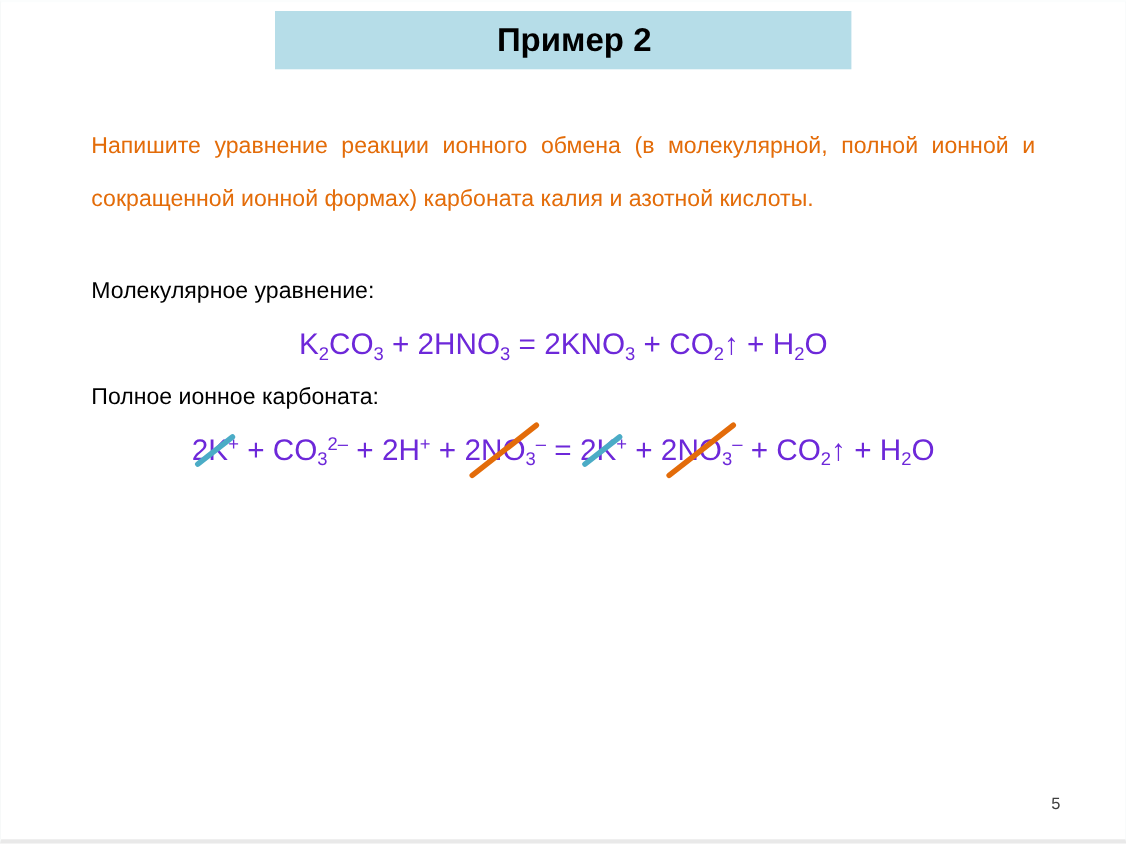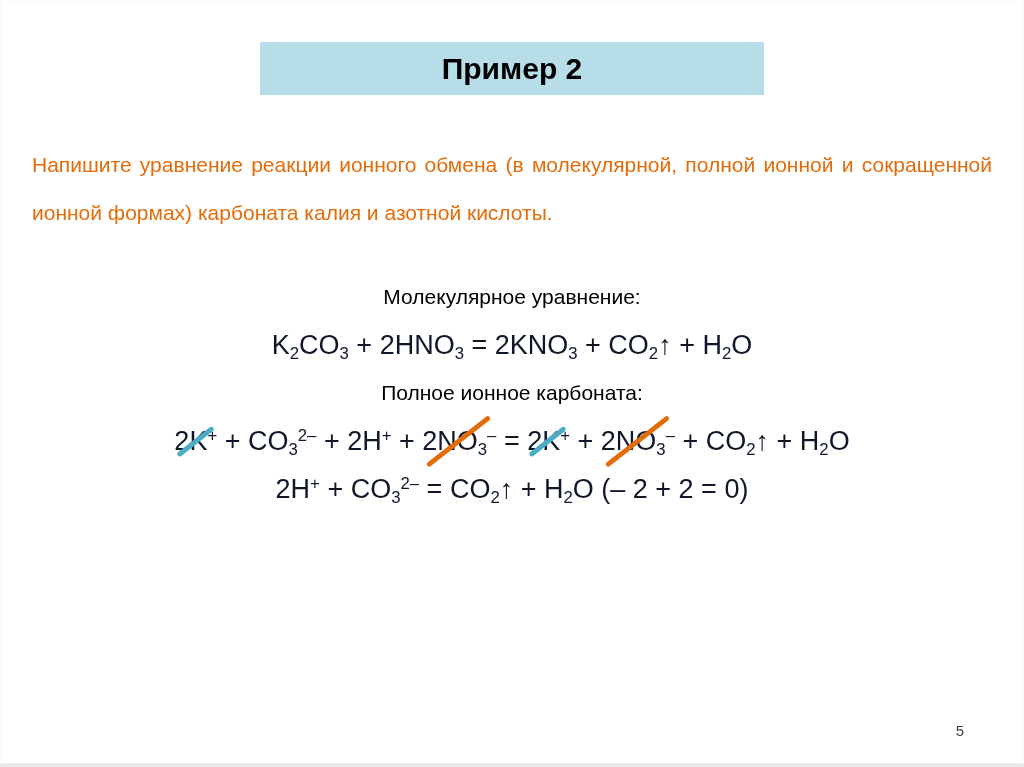--- a/index.html
+++ b/index.html
@@ -10,46 +10,46 @@
     box-sizing:border-box;
     border-top:2px solid #fbfdfd;
     border-left:1px solid #f7f9f9;
     border-right:1px solid #f7f9f9;
     border-bottom:4px solid #e9e9e9;
     font-family:"Liberation Sans","DejaVu Sans",sans-serif;
     color:#000;
     overflow:hidden;
   }
   .title-box{
-    margin:40px auto 0;
+    margin:8px auto 0;
     width:504px;height:53px;
     line-height:53px;
     text-align:center;
-    font-size:30px;font-weight:bold;color:#000;
+    font-size:30px;font-weight:bold;color:#000;padding-left:20px;
   }
   .body{
-    padding:0 31px;
+    padding:0 82px;
   }
   .task-paragraph{
     margin:46px 0 0;
     font-size:21px;
     line-height:48px;
     text-align:justify;
     text-align-last:left;
   }
   .sections{margin-top:36px;}
   .row{
     height:48px;line-height:48px;
     white-space:nowrap;
   }
   .row.label{
-    font-size:21px;text-align:center;color:#000;
+    font-size:21px;text-align:left;color:#000;
   }
   .row.eq{
-    font-size:27px;text-align:center;color:#0f172a;
+    font-size:27px;text-align:center;color:#6d28d9;
   }
   .sub{font-size:62%;position:relative;top:0.28em;line-height:0;}
   .sup{font-size:62%;position:relative;top:-0.52em;line-height:0;}
   .strike{position:relative;display:inline-block;}
   .strike .slash{
     position:absolute;
     left:-4%;width:106%;height:5px;
     top:46%;
     border-radius:2.5px;
     transform:rotate(-38deg);
@@ -80,20 +80,19 @@
         <div class="row label">Молекулярное уравнение:</div>
         <div class="row eq"><span>K</span><span class="sub">2</span><span>CO</span><span class="sub">3</span><span> + 2HNO</span><span class="sub">3</span><span> = 2KNO</span><span class="sub">3</span><span> + CO</span><span class="sub">2</span><span>↑ + H</span><span class="sub">2</span><span>O</span></div>
       </section>
 
       <section>
         <div class="row label">Полное ионное карбоната:</div>
         <div class="row eq"><span class="strike"><span>2K</span><span class="sup">+</span><i class="slash" style="background: rgb(75, 172, 198);"></i></span><span> + CO</span><span class="sub">3</span><span class="sup">2–</span><span> + 2H</span><span class="sup">+</span><span> + </span><span class="strike"><span>2NO</span><span class="sub">3</span><span class="sup">–</span><i class="slash" style="background: rgb(227, 108, 10);"></i></span><span> = </span><span class="strike"><span>2K</span><span class="sup">+</span><i class="slash" style="background: rgb(75, 172, 198);"></i></span><span> + </span><span class="strike"><span>2NO</span><span class="sub">3</span><span class="sup">–</span><i class="slash" style="background: rgb(227, 108, 10);"></i></span><span> + CO</span><span class="sub">2</span><span>↑ + H</span><span class="sub">2</span><span>O</span></div>
       </section>
 
       <section>
-        <div class="row eq"><span>2H</span><span class="sup">+</span><span> + CO</span><span class="sub">3</span><span class="sup">2–</span><span> = CO</span><span class="sub">2</span><span>↑ + H</span><span class="sub">2</span><span>O (– 2 + 2 = 0)</span></div>
       </section>
 
     </div>
   </main>
 
   <div class="page-number">5</div>
 </div>
 
 </body></html>

